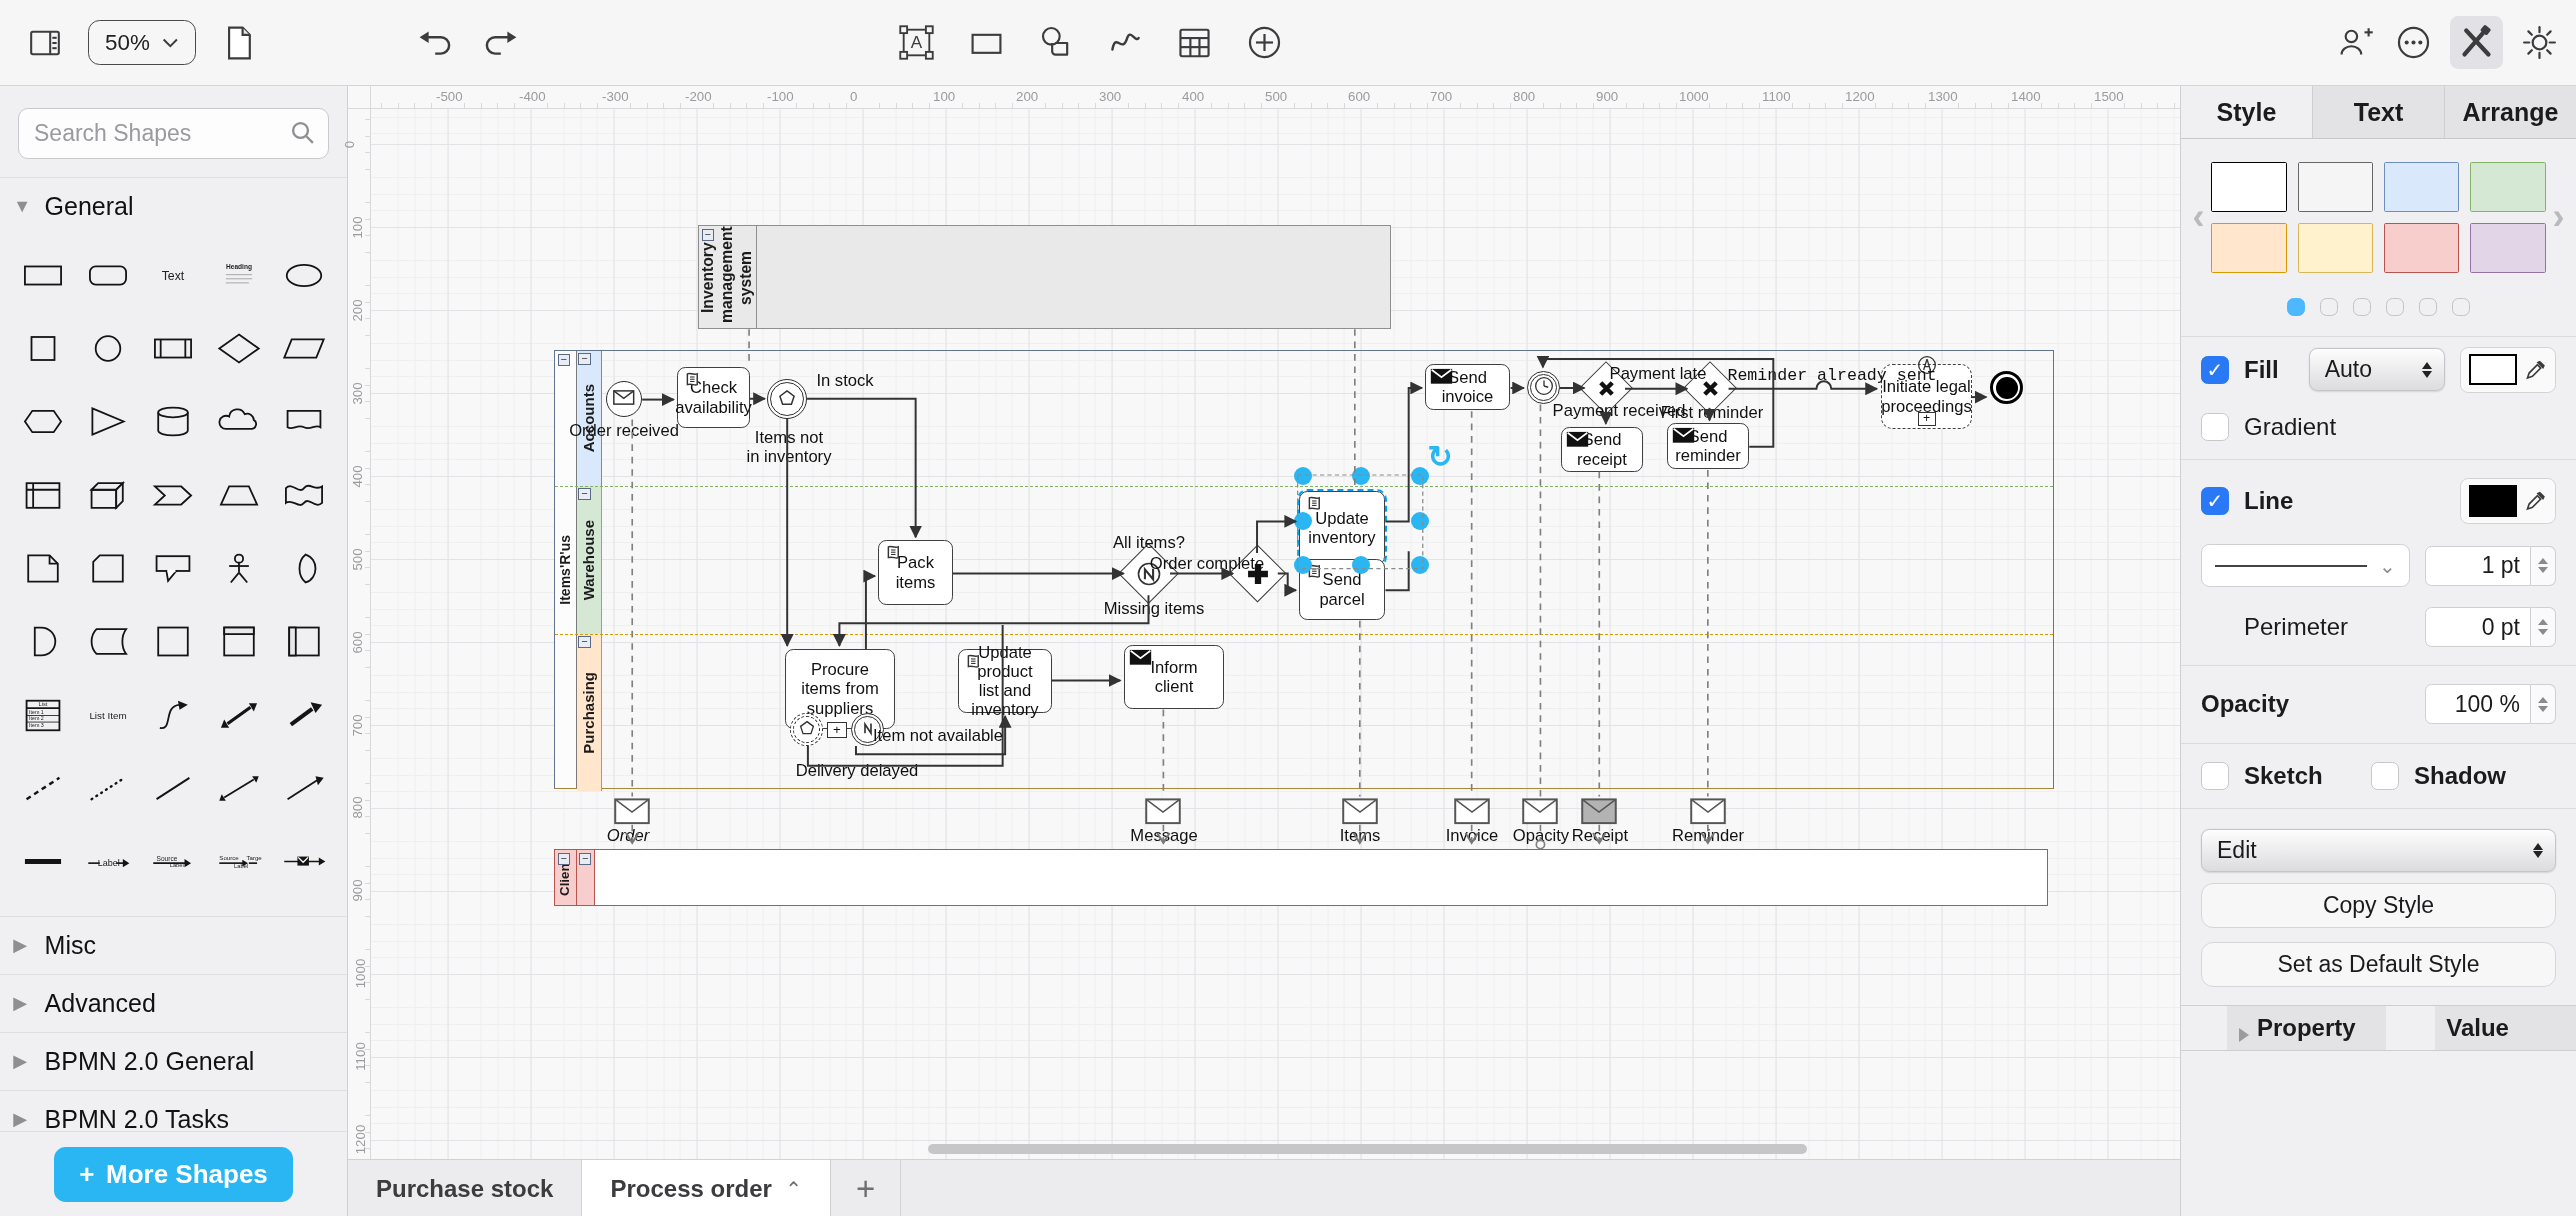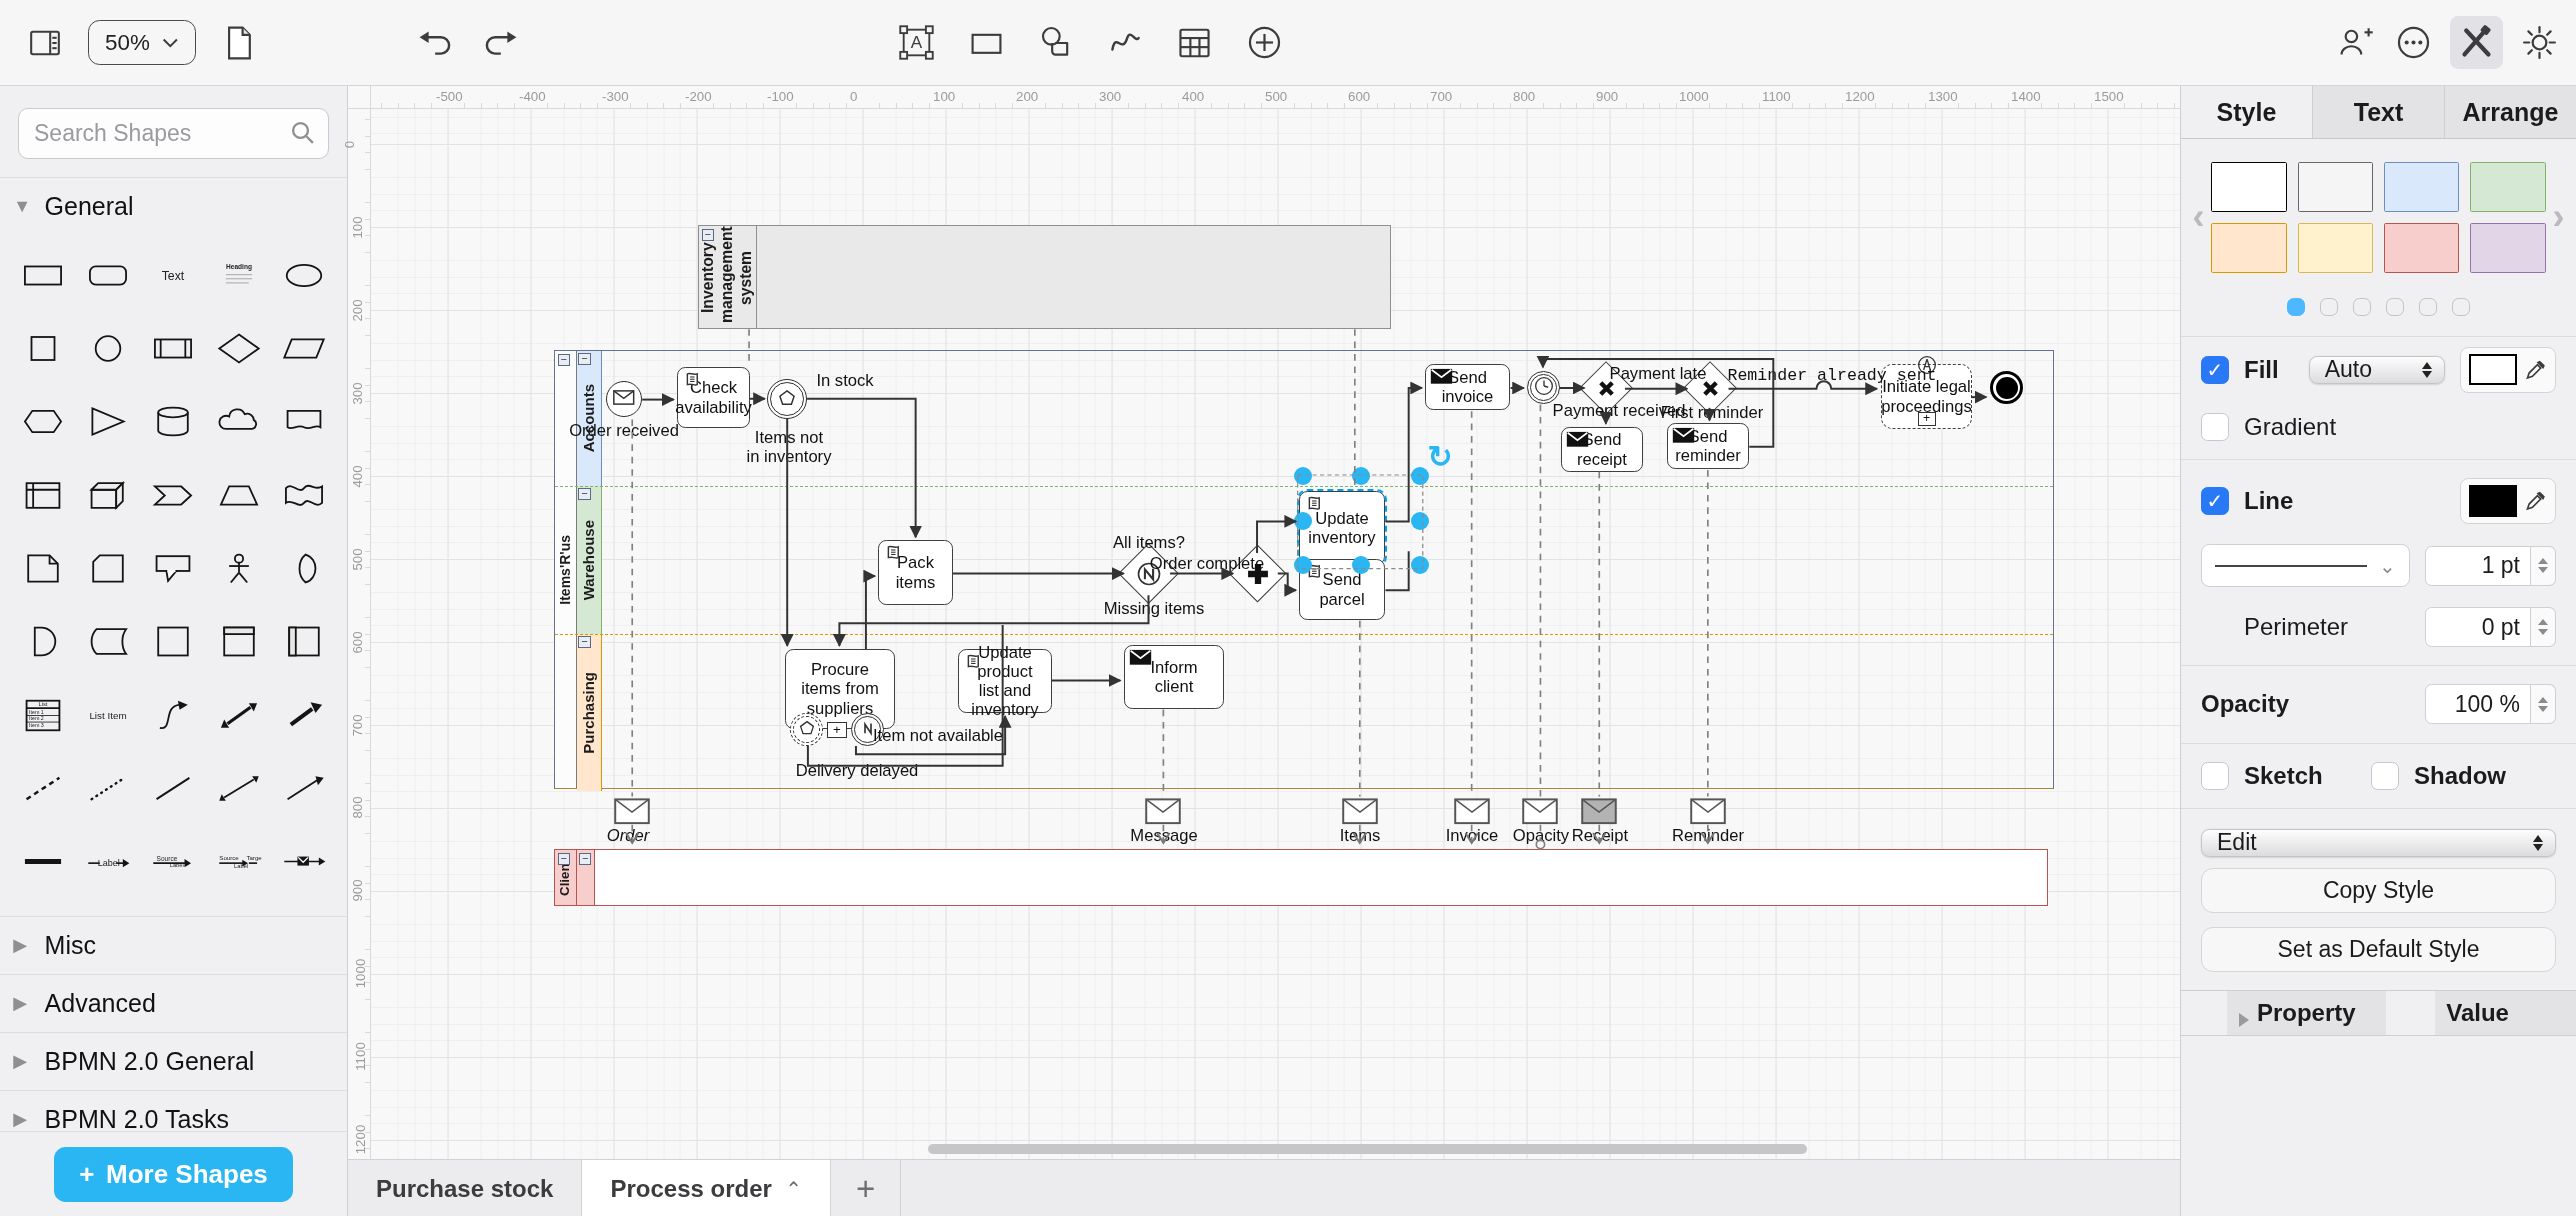--- a/index.html
+++ b/index.html
@@ -110,21 +110,21 @@
   .swatch { height:50px; border-radius:1.7px; cursor:pointer; }
   #dots { display:flex; justify-content:center; gap:15px; padding:16.6px 0 20px 0; border-bottom:0.8px solid #dcdcdf; }
   .dot { width:18px; height:18px; border-radius:6.6px; border:1.7px solid #c2c2c7; background:#f0f0f2; cursor:pointer; }
   .dot.on { background:#4db8ff; border-color:#4db8ff; }
   .prow { display:flex; align-items:center; padding:10px 20px; gap:15px; }
   .chk { width:28px; height:28px; border-radius:6.6px; border:1.2px solid #c7c7cc; background:#fff; flex:none; display:flex; align-items:center; justify-content:center; color:#fff; font-size:20px; cursor:pointer; }
   .chk.on { background:#2979f7; border-color:#2979f7; }
   .plabel { font-size:24px; }
   .plabel.b { font-weight:700; }
   .spacer { flex:1; }
-  .macselect { display:flex; align-items:center; justify-content:space-between; background:linear-gradient(#fdfdfd,#dcdcdf); border:0.8px solid #c4c4c8; border-radius:8.3px; height:28px; padding:0 11.6px 0 15px; font-size:23px; cursor:pointer; box-shadow:0 0.8px 1.7px rgba(0,0,0,.12); }
+  .macselect { display:flex; align-items:center; justify-content:space-between; background:linear-gradient(#fdfdfd,#dcdcdf); border:0.8px solid #c4c4c8; border-radius:8.3px; height:43px; padding:0 11.6px 0 15px; font-size:23px; cursor:pointer; box-shadow:0 0.8px 1.7px rgba(0,0,0,.12); }
   .updown { display:flex; flex-direction:column; gap:1.7px; margin-left:11.6px; }
   .updown i { width:0; height:0; border-left:5.8px solid transparent; border-right:5.8px solid transparent; }
   .updown .u { border-bottom:7.5px solid #222; }
   .updown .d { border-top:7.5px solid #222; }
   .colorbtn { display:flex; align-items:center; gap:8.3px; background:#fafafa; border:0.8px solid #d3d3d7; border-radius:8.3px; height:46px; padding:0 8.3px; cursor:pointer; }
   .chip { width:48px; height:31.5px; border:2.1px solid #000; }
   .numwrap { display:flex; align-items:center; }
   .numfield { width:106px; height:40px; background:#fff; border:0.8px solid #cfcfd3; border-radius:6.6px 0 0 6.6px; display:flex; align-items:center; justify-content:flex-end; padding-right:10px; font-size:23px; }
   .stepper { width:25px; height:40px; border:0.8px solid #cfcfd3; border-left:none; border-radius:0 6.6px 6.6px 0; background:#fafafa; display:flex; flex-direction:column; align-items:center; justify-content:center; gap:3.3px; cursor:pointer; }
   .stepper i { width:0; height:0; border-left:5.8px solid transparent; border-right:5.8px solid transparent; }

